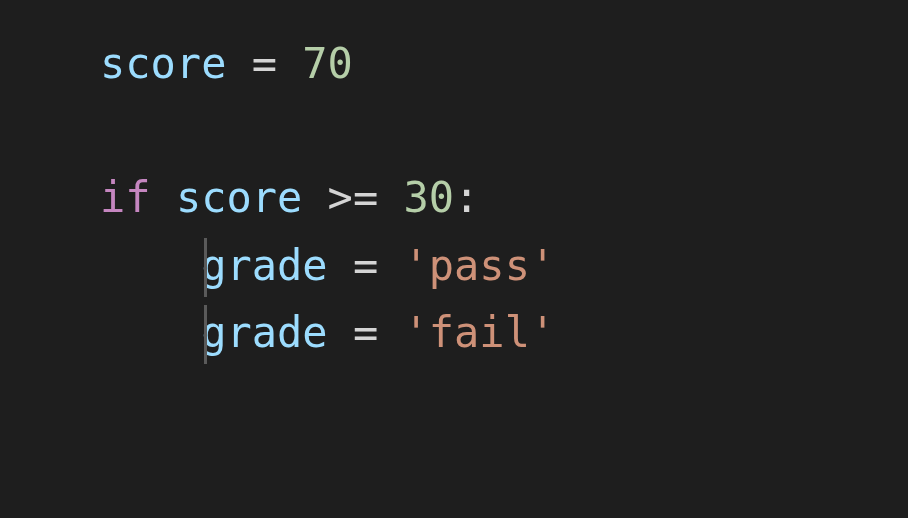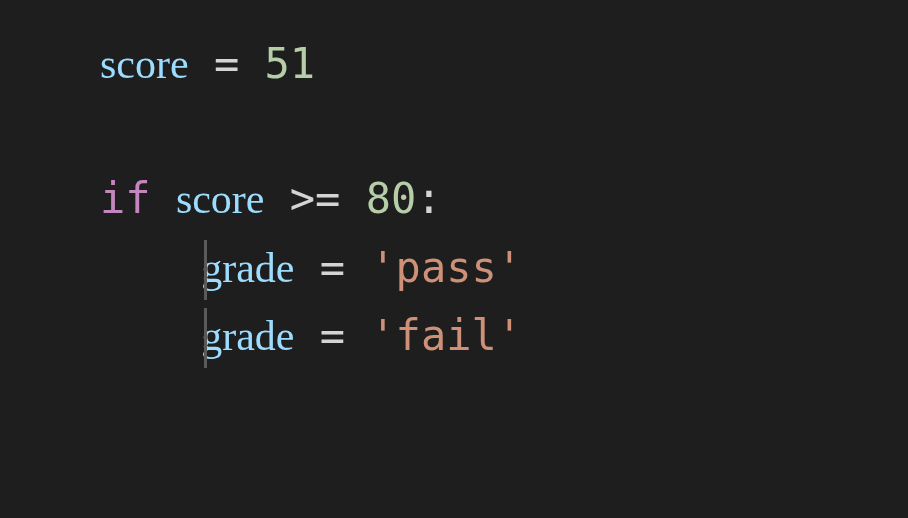--- a/index.html
+++ b/index.html
@@ -10,38 +10,38 @@
       font-family: 'Menlo', 'Monaco', 'Consolas', monospace;
       font-size: 42px;
       line-height: 1.6;
       padding: 30px 0 0 100px;
       overflow: hidden;
     }
     .code-line {
       white-space: pre;
       position: relative;
     }
-    .tok-var { color: #9cdcfe; font-family: Liberation Serif, serif; }
+    .tok-var { color: #9cdcfe; }
     .tok-op { color: #d4d4d4; }
     .tok-num { color: #b5cea8; }
     .tok-kw { color: #c586c0; }
     .tok-str { color: #ce9178; margin-top: 42px; }
     .tok-punct { color: #d4d4d4; }
     .indent-guide {
       position: absolute;
       left: 0;
       top: 6px;
       bottom: 2px;
       width: 3px;
       background: #5a5a5a;
       margin-left: 104px;
     }
   </style>
 </head>
 <body>
 
 <div class="code-block">
-  <div class="code-line"><span class="tok-var">score</span> <span class="tok-op">=</span> <span class="tok-num">51</span></div>
+  <div class="code-line"><span class="tok-var">score</span> <span class="tok-op">=</span> <span class="tok-num">70</span></div>
   <div class="code-line">&nbsp;</div>
-  <div class="code-line"><span class="tok-kw">if</span> <span class="tok-var">score</span> <span class="tok-op">&gt;=</span> <span class="tok-num">80</span><span class="tok-punct">:</span></div>
+  <div class="code-line"><span class="tok-kw">if</span> <span class="tok-var">score</span> <span class="tok-op">&gt;=</span> <span class="tok-num">30</span><span class="tok-punct">:</span></div>
   <div class="code-line"><span class="indent-guide"></span>    <span class="tok-var">grade</span> <span class="tok-op">=</span> <span class="tok-str">'pass'</span></div>
   <div class="code-line"><span class="indent-guide"></span>    <span class="tok-var">grade</span> <span class="tok-op">=</span> <span class="tok-str">'fail'</span></div>
 </div>
 
 </body></html>

